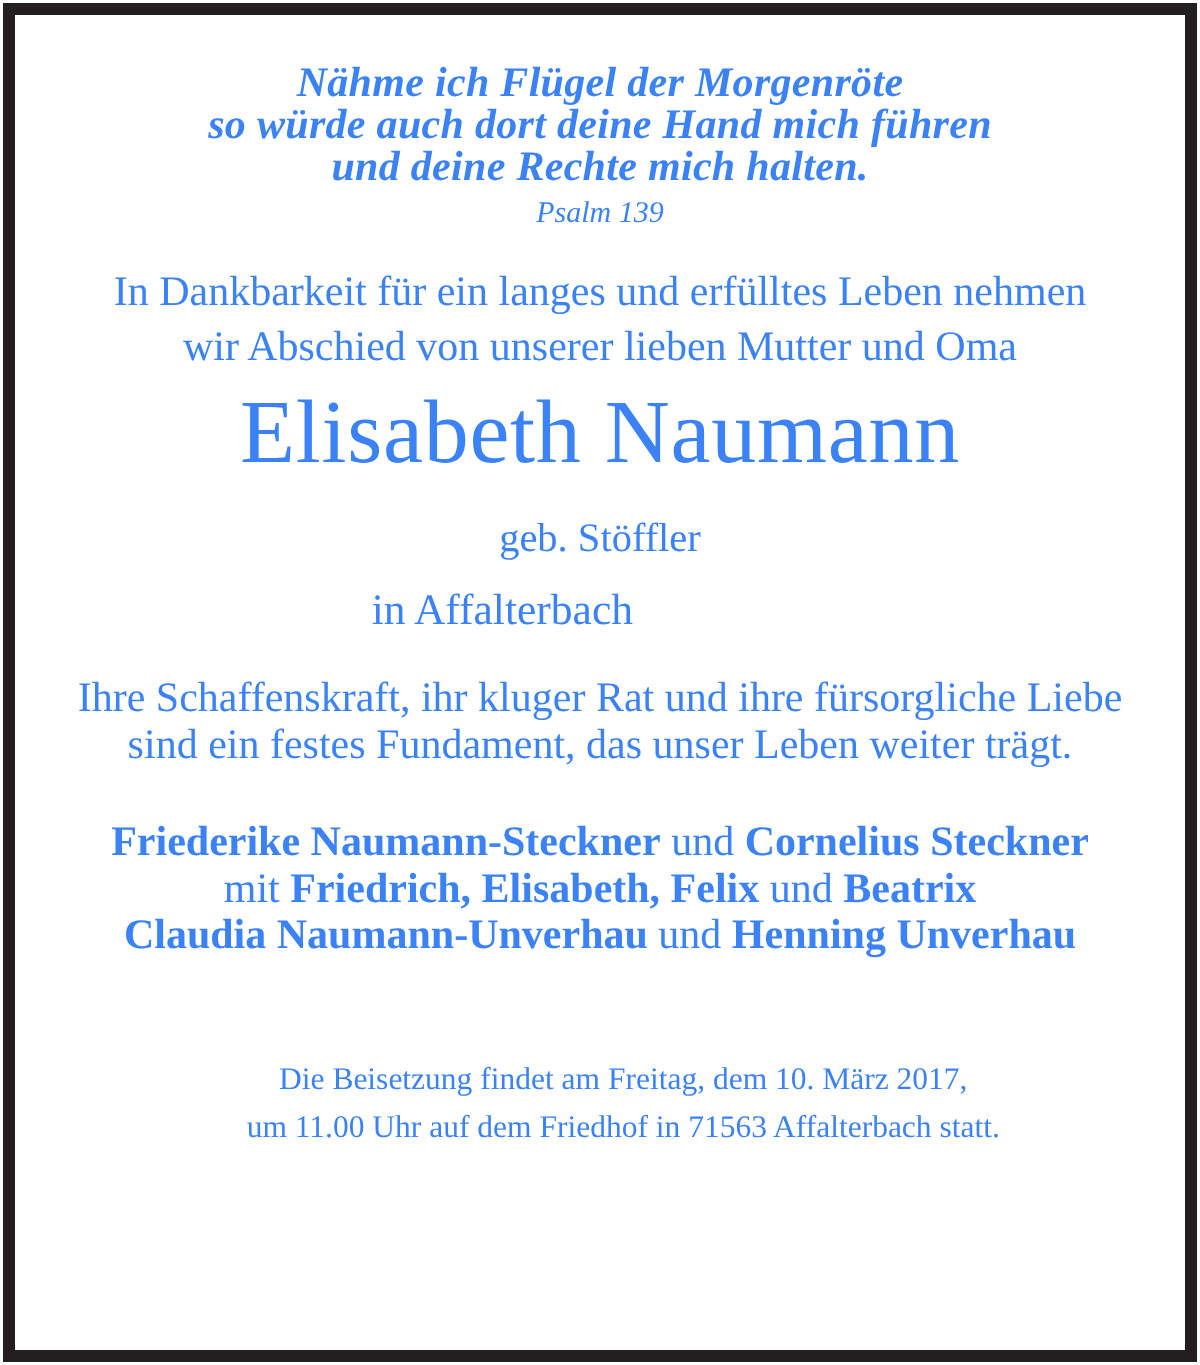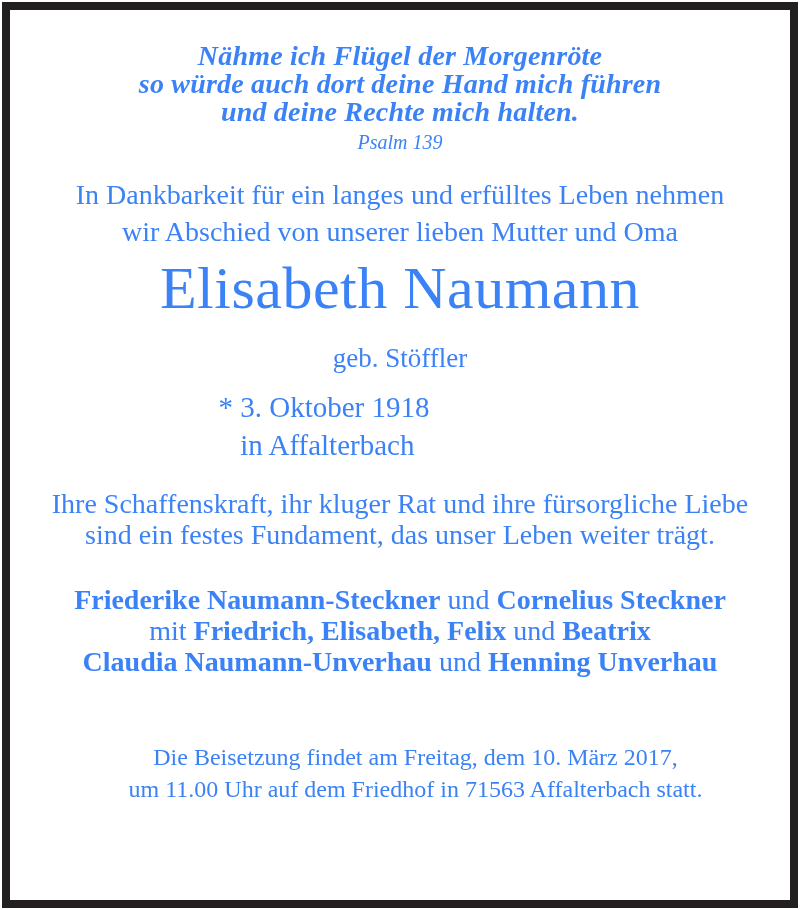--- a/index.html
+++ b/index.html
@@ -84,21 +84,21 @@
   
   .mourners {
     margin-top: 34px;
     font-size: 28px;
     line-height: 31px;
   }
   .mourners .bold { font-weight: 700; }
   
   .funeral {
     margin-top: 64px;
-    font-size: 24px;
+    font-size: 21px;
     line-height: 32px;
     padding-left: 31px;
   }
 </style>
 </head>
 <body>
 
 <div class="page">
   <div class="card">
 
@@ -114,21 +114,20 @@
       <div>wir Abschied von unserer lieben Mutter und Oma</div>
     </div>
 
     <div class="deceased-name">Elisabeth Naumann</div>
 
     <div class="birth-name">geb. Stöffler</div>
 
 
     <div class="dates">
       <div class="date-block">
-        <div class="date-line"><span>*</span> <span>3. Oktober 1918</span></div>
         <div class="date-place">in Affalterbach</div>
       </div>
       <div class="date-block">
       </div>
     </div>
 
     <div class="tribute">
       <div>Ihre Schaffenskraft, ihr kluger Rat und ihre fürsorgliche Liebe</div>
       <div>sind ein festes Fundament, das unser Leben weiter trägt.</div>
     </div>

